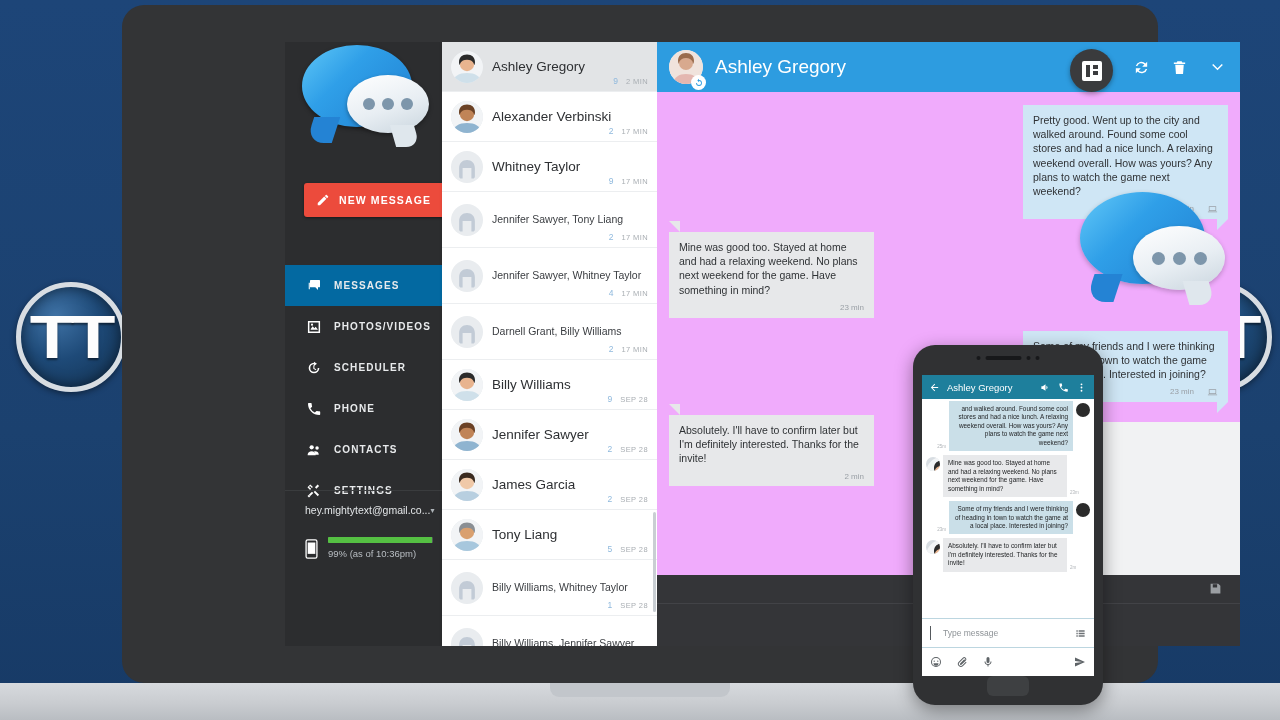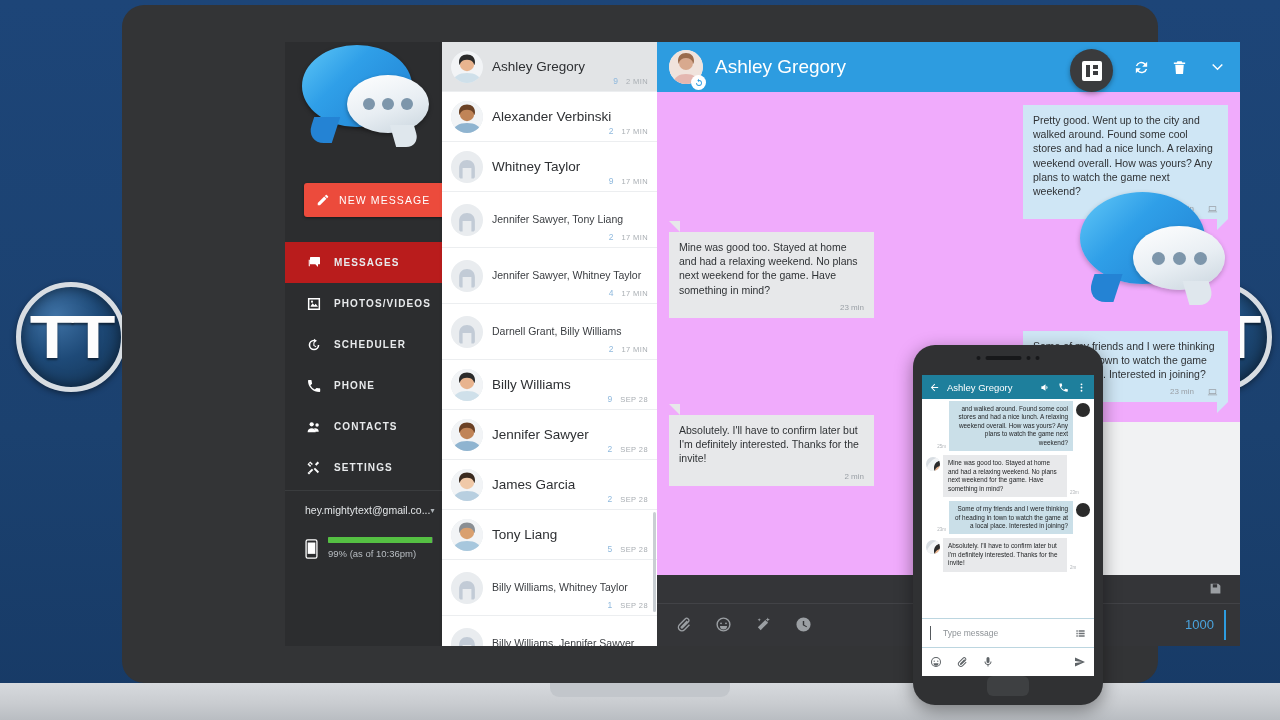--- a/index.html
+++ b/index.html
@@ -79,31 +79,31 @@
   .bubble-small:after{
     content:""; position:absolute; right:12px; bottom:-14px; width:24px; height:22px;
     background:#dfe7ed; border-radius:0 0 14px 0; transform:skewX(16deg);
   }
   .dot { width:12px; height:12px; border-radius:50%; background:#7d96ab; }
 
   .new-message {
     position:absolute; left:19px; top:141px; width:158px; height:34px;
     background:#ec4b3c; border-radius:3px;
     display:flex; align-items:center; gap:9px; padding-left:12px;
-    color:#fff; font-size:10.5px; font-weight:400; letter-spacing:1.1px;
+    color:#fff; font-size:10.5px; font-weight:700; letter-spacing:1.1px;
     box-shadow:0 1px 3px rgba(0,0,0,.45);
   }
   .nm-ico { width:14px; height:14px; fill:#fff; }
 
   .nav { position:absolute; left:0; top:200px; width:157px; }
   .nav-item {
     height:41px; display:flex; align-items:center; gap:12px; padding-left:21px;
     color:#e8eaec; font-size:10px; font-weight:700; letter-spacing:1.1px;
   }
-  .nav-item.active { background:#b91c1c; }
+  .nav-item.active { background:#0369a1;margin-top:23px; }
   .nav-ico { width:16px; height:16px; fill:#ffffff; flex:none; }
   .badge-count {
     width:16px; height:16px; border-radius:50%; background:#4a6fd4;
     color:#fff; font-size:8px; font-weight:700; letter-spacing:0;
     display:flex; align-items:center; justify-content:center; margin-left:4px;
   }
 
   .account-sep { position:absolute; left:0; top:448px; width:157px; height:1px; background:#3a3c3e; }
   .account {
     position:absolute; left:20px; top:462px;
@@ -607,36 +607,20 @@
             </div>
           </div>
       </div>
 
       <div class="chat-compose">
         <div class="compose-top">
           <svg viewBox="0 0 24 24">
               <path d="M3 3h14l4 4v14H3V3zm4 1v6h8V4H7zm-1 11h12v5H6v-5z"></path>
             </svg>
         </div>
-        <div class="compose-bar">
-          <svg viewBox="0 0 24 24">
-              <path d="M16.5 6.5l-7.8 7.8a2 2 0 102.8 2.8l7.8-7.8a4 4 0 10-5.7-5.7l-8 8a6 6 0 008.5 8.5l7-7-1.4-1.4-7 7a4 4 0 01-5.7-5.7l8-8a2 2 0 112.8 2.8z"></path>
-            </svg>
-          <svg viewBox="0 0 24 24">
-              <path d="M12 2a10 10 0 100 20 10 10 0 000-20zm0 2a8 8 0 110 16 8 8 0 010-16zM8.5 9a1.3 1.3 0 110 2.6A1.3 1.3 0 018.5 9zm7 0a1.3 1.3 0 110 2.6A1.3 1.3 0 0115.5 9zM7 14h10a5 5 0 01-10 0z"></path>
-            </svg>
-          <svg viewBox="0 0 24 24">
-              <path d="M14.5 5.5l4 4L8 20l-4-4L14.5 5.5zM18 2l.9 2.1L21 5l-2.1.9L18 8l-.9-2.1L15 5l2.1-.9L18 2zM6 3l.7 1.6L8.3 5.3 6.7 6 6 7.6 5.3 6 3.7 5.3 5.3 4.6 6 3z"></path>
-            </svg>
-          <svg viewBox="0 0 24 24">
-              <path d="M12 2a10 10 0 100 20 10 10 0 000-20zm1 5v5.3l4 2.4-.8 1.3L11 13V7h2z"></path>
-            </svg>
-          <span class="char-count">1000</span>
-          <span class="caret-bar"></span>
-        </div>
       </div>
     </div>
 
     <div class="round-btn">
       <span class="glyph"></span>
     </div>
 
     <div class="wm-bubble">
       <div class="wm-big"></div>
       <div class="wm-small">

